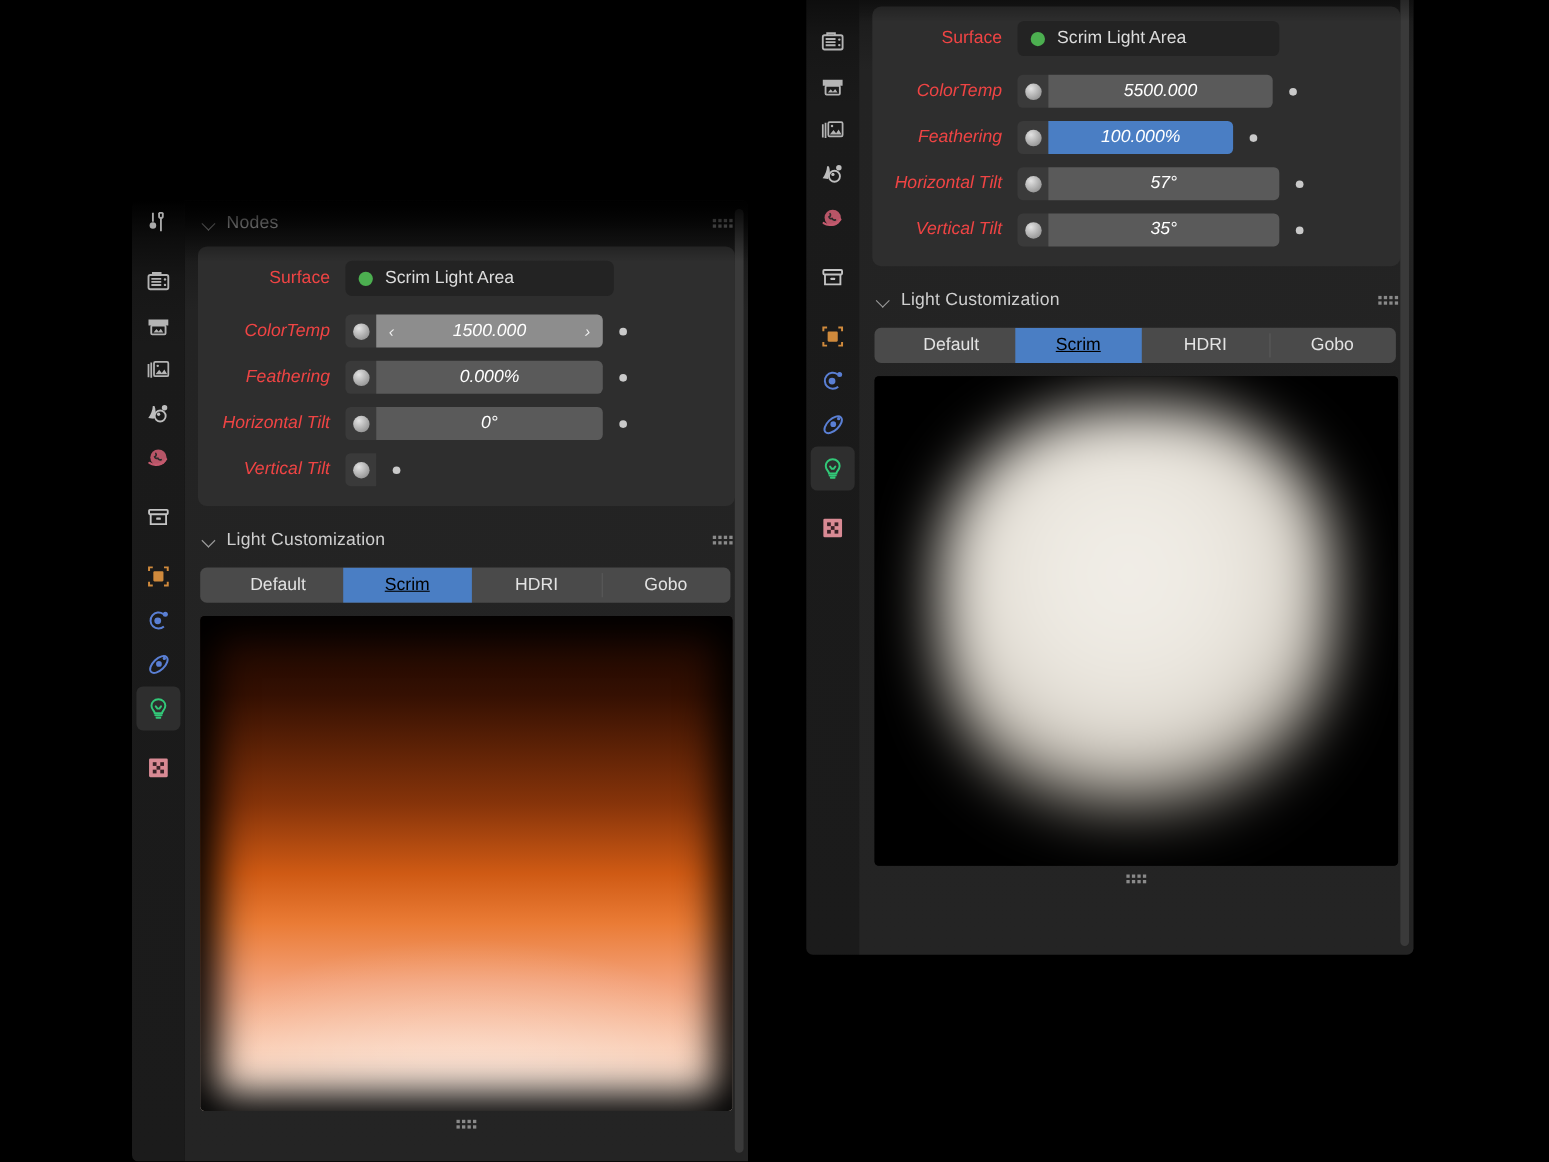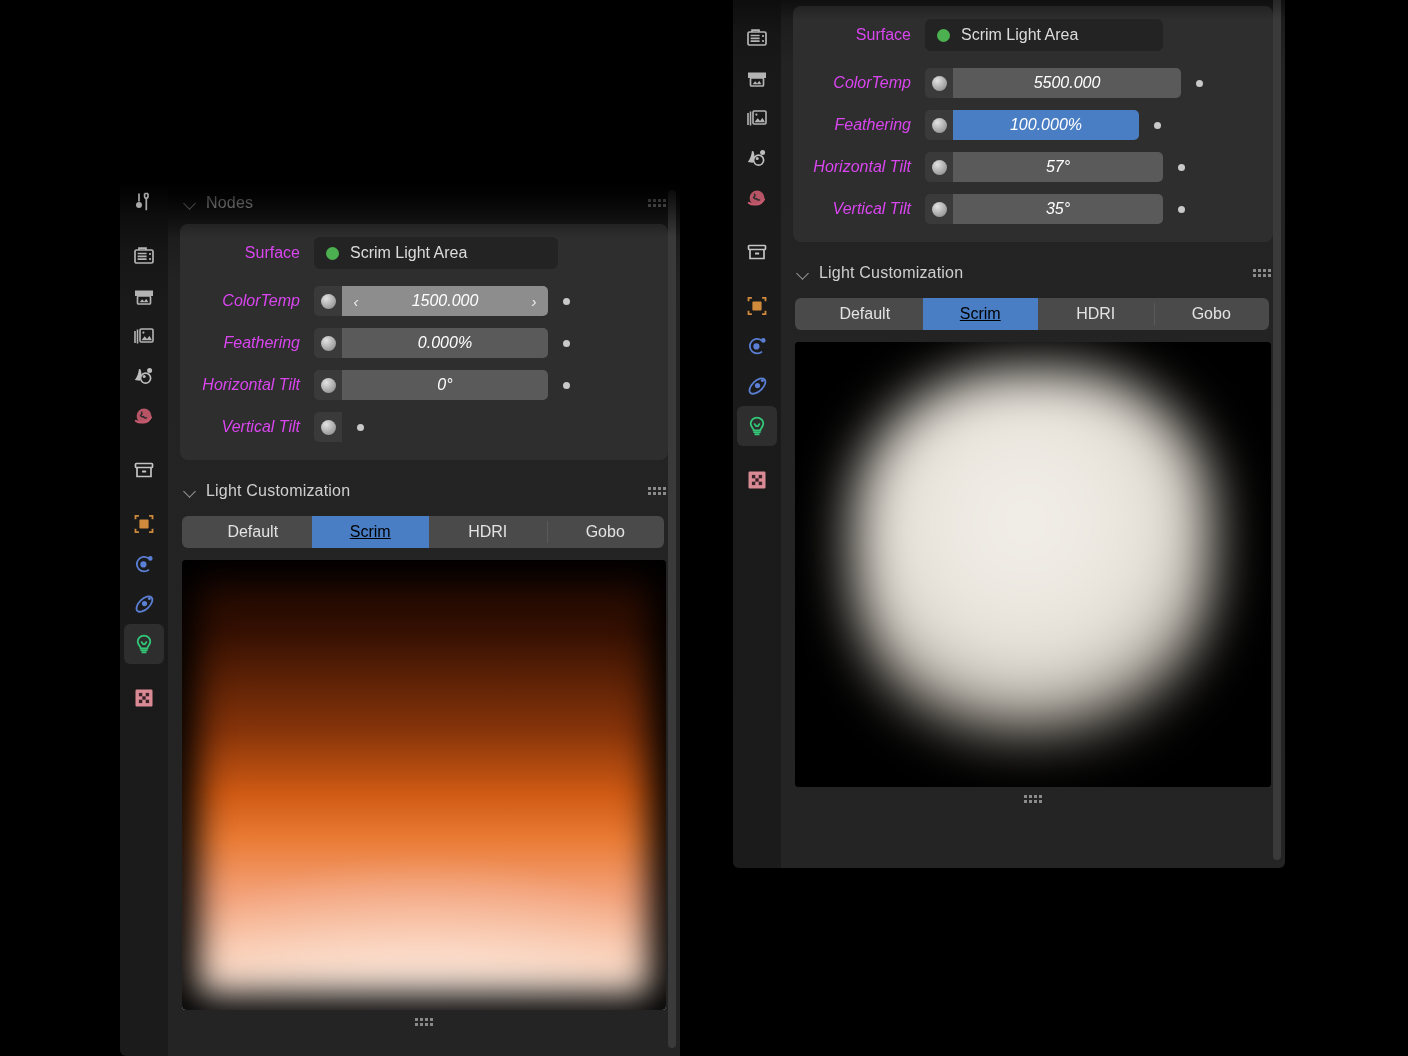--- a/index.html
+++ b/index.html
@@ -65,21 +65,21 @@
   .card {
     margin: 0 12px 10px 12px;
     background: #2e2e2e;
     border-radius: 8px;
     padding: 12px 14px 16px 14px;
   }
 
   .row { display: flex; align-items: center; height: 34px; margin-bottom: 8px; font-style: italic; }
   .row:last-child { margin-bottom: 0; }
   .row-label {
-    font-size: 16px; color: #d946ef; text-align: right;
+    font-size: 16px; color: #ef4444; text-align: right;
     padding-right: 14px; flex: 0 0 auto;
   }
   .knob {
     width: 28px; height: 30px; background: #3a3a3a;
     border-top-left-radius: 5px; border-bottom-left-radius: 5px;
     display: flex; align-items: center; justify-content: center; flex: 0 0 28px;
   }
   .knob i {
     width: 15px; height: 15px; border-radius: 50%;
     background: radial-gradient(circle at 35% 30%, #e2e2e2, #9d9d9d 70%, #8b8b8b);
@@ -553,32 +553,32 @@
             <span class="gdot"></span>
             <span>Scrim Light Area</span>
           </span>
         </div>
 
         <div class="row">
           <span class="row-label" style="width:118px">ColorTemp</span>
           <span class="knob">
               <i></i>
             </span>
-          <span class="field" style="width:228px">
+          <span class="field" style="width:204px">
             <span>5500.000</span>
           </span>
           <span class="bullet"></span>
         </div>
 
         <div class="row">
           <span class="row-label" style="width:118px">Feathering</span>
           <span class="knob">
               <i></i>
             </span>
-          <span class="field hl" style="width:186px">
+          <span class="field hl" style="width:168px">
             <span>100.000%</span>
           </span>
           <span class="bullet"></span>
         </div>
 
         <div class="row">
           <span class="row-label" style="width:118px">Horizontal Tilt</span>
           <span class="knob">
               <i></i>
             </span>

